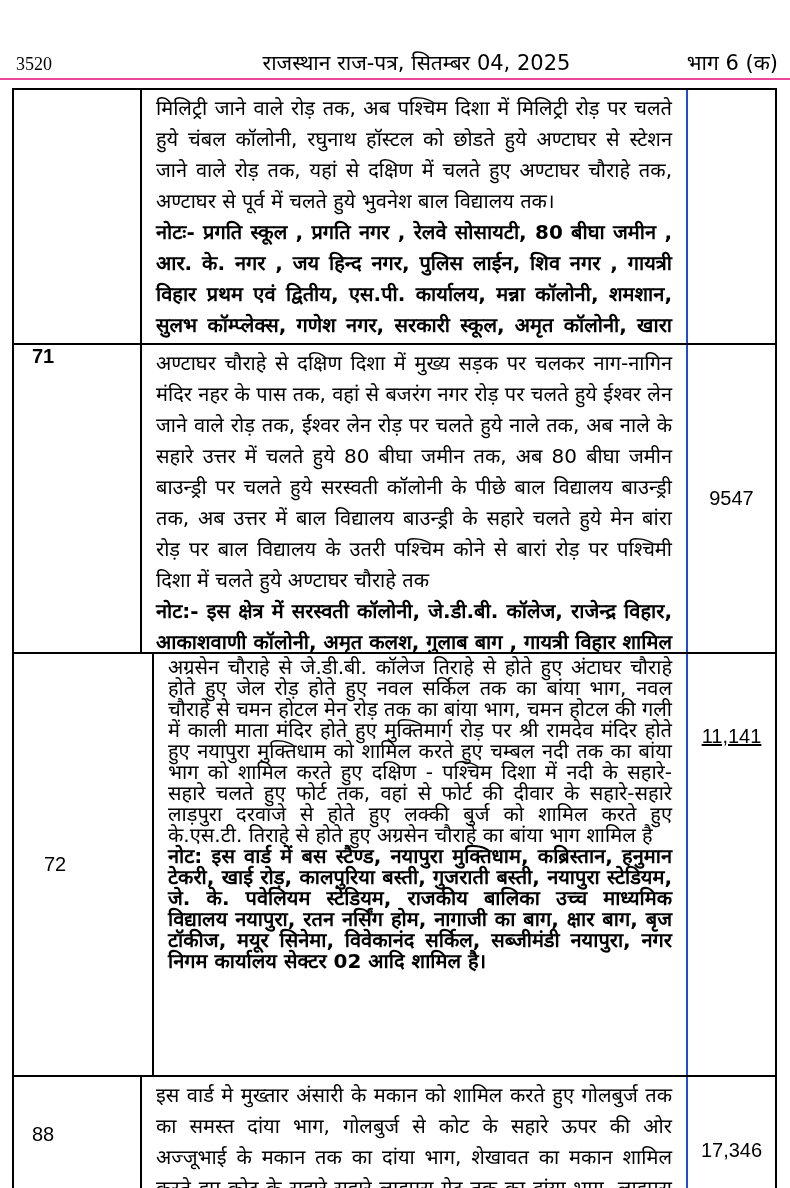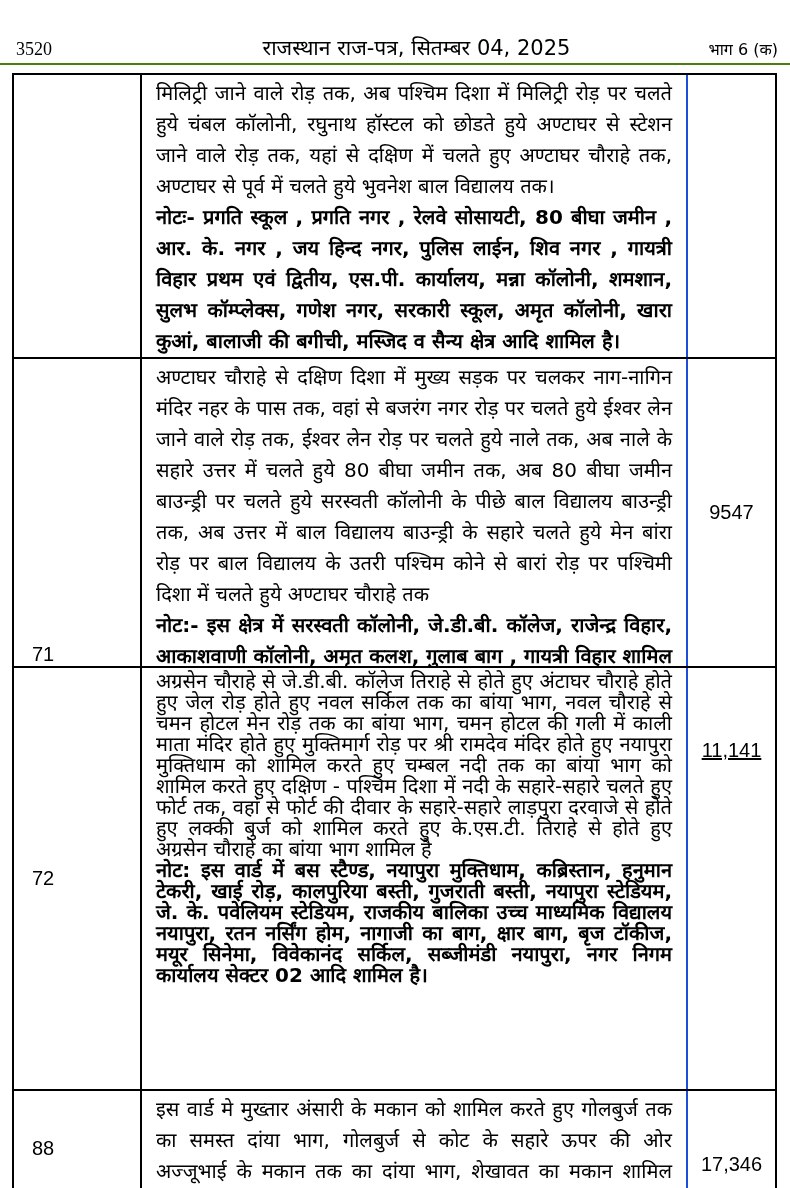--- a/index.html
+++ b/index.html
@@ -7,37 +7,37 @@
     width: 790px; height: 1188px;
     background: #ffffff; color: #000000;
     font-family: "DejaVu Sans", sans-serif;
     overflow: hidden;
   }
   
   .page-header {
     display: grid;
     grid-template-columns: 1fr auto 1fr;
     align-items: baseline;
-    padding: 6px 12px 2px 16px;
-    border-bottom: 2px solid #4d7c0f;
+    padding: 16px 12px 2px 16px;
+    border-bottom: 2px solid #ec4899;
   }
   .page-num {
     justify-self: start;
     font-family: "Liberation Serif", serif;
     font-size: 18px;
   }
   .gazette-title {
     justify-self: center;
     font-size: 21px;
     white-space: nowrap;
     margin-left: 39px;
   }
   .part-label {
     justify-self: end;
-    font-size: 16px;
+    font-size: 21px;
     white-space: nowrap;
     margin-top: 32px;
   }
   
   .gz-table {
     margin: 8px 13px 0 12px;
     width: 765px;
     border: 2px solid #000;
   }
   .row { display: flex; border-bottom: 2px solid #000; overflow: hidden; }
@@ -67,29 +67,29 @@
   }
   .para {
     font-size: 20px;
     line-height: 31px;
     text-align: justify;
     text-justify: inter-word;
   }
   .note { font-weight: bold; }
 
   
-  .row-a    { height: 284px; }
+  .row-a    { height: 255px; }
   .row-71   { height: 309px; }
   .row-72   { height: 423px; }
   .row-73   { height: 150px; }
 
-  .row-71 .cell-ward { align-items: flex-end; }
+  .row-71 .cell-ward { align-items: flex-start; font-weight: bold; }
   .row-71 .cell-pop  { align-items: center; }
 
-  .row-72 .cell-ward { align-items: center; }
+  .row-72 .cell-ward { align-items: center; margin-left: 12px; }
   .row-72 .cell-pop  { align-items: flex-start; padding-top: 71px; text-decoration: underline; }
   .row-72 .para      { line-height: 21px; }
 
   .row-73 .cell-ward { align-items: flex-start; padding-top: 46px; }
   .row-73 .cell-pop  { align-items: flex-start; padding-top: 62px; }
 </style>
 </head>
 <body>
 
 <header class="page-header">

